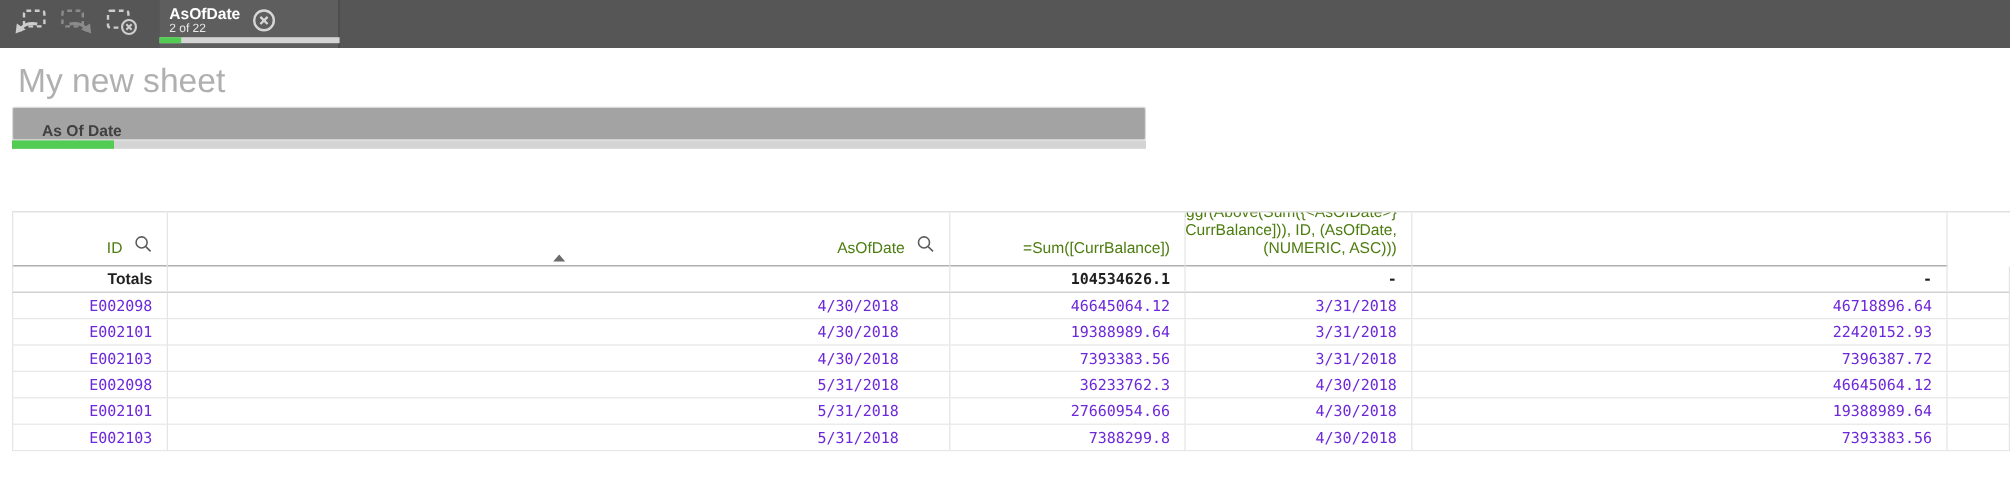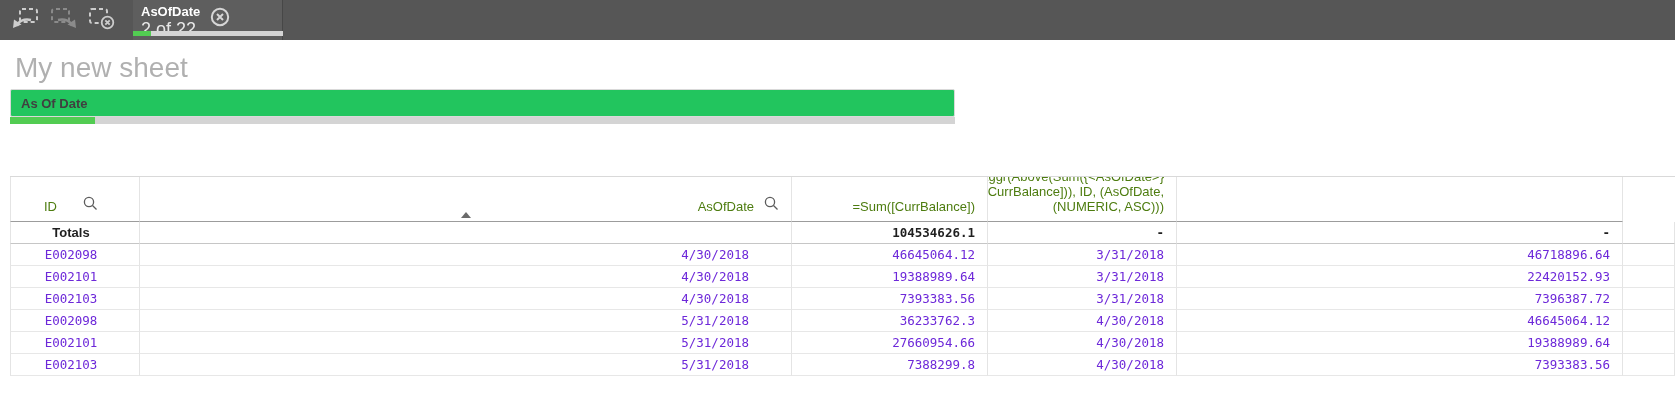--- a/index.html
+++ b/index.html
@@ -9,45 +9,45 @@
   
   .toolbar { position:absolute; left:0; top:0; width:1675px; height:40px; background:#565656; }
   .tb-icons { position:absolute; left:6px; top:0; height:40px; display:flex; align-items:center; }
   .tb-btn { width:38px; height:40px; background:transparent; border:none; display:flex;
             align-items:center; justify-content:center; cursor:pointer; }
   .tb-btn.disabled { opacity:.45; }
 
   .sel-tab { position:absolute; left:133px; top:0; width:150px; height:40px; background:#5e5e5e;
              border-right:1px solid #474747; cursor:pointer; }
   .sel-title { position:absolute; left:8px; top:4px; font-size:13px; font-weight:bold; color:#ffffff; white-space:nowrap; }
-  .sel-sub   { position:absolute; left:8px; top:19px; font-size:18px; color:#e8e8e8; white-space:nowrap; }
+  .sel-sub   { position:absolute; left:8px; top:19px; font-size:10px; color:#e8e8e8; white-space:nowrap; }
   .sel-close { position:absolute; right:52px; top:7px; width:20px; height:20px; cursor:pointer; }
   .sel-progress { position:absolute; left:0; bottom:4px; width:150px; height:5px; background:#d4d4d4; }
   .sel-progress-fill { height:100%; background:#52cc52; }
 
   
   .sheet-title { position:absolute; left:15px; top:52px; font-size:28px; color:#b0b0b0; }
 
   
   .filter-pane { position:absolute; left:10px; top:89px; width:945px; cursor:pointer; }
-  .filter-box { height:28px; background:#22c55e; border:1px solid #d9d9d9; border-radius:2px;
-                display:flex; align-items:center; padding:0 10px; }
+  .filter-box { height:28px; background:#a3a3a3; border:1px solid #d9d9d9; border-radius:2px;
+                display:flex; align-items:flex-end; padding:0 24px; }
   .filter-label { font-size:13px; font-weight:bold; color:#404040; }
   .filter-progress { height:7px; background:#d4d4d4; }
   .filter-progress-fill { height:100%; background:#52cc52; }
 
   
   .qv-table { position:absolute; left:10px; top:176px; width:1665px; border-top:1px solid #d9d9d9;
               background:#fff; }
   .t-row { display:grid; grid-template-columns:130px 652px 196px 189px 446px minmax(0,1fr); }
   .t-cell { position:relative; border-right:1px solid #e4e4e4; padding:0 12px;
             display:flex; align-items:center; overflow:hidden; white-space:nowrap; }
   .t-cell.c0 { border-left:1px solid #e4e4e4; padding-left:4px; }
   .ar { justify-content:flex-end; text-align:right; }
-  .al { justify-content:center; text-align:left;gap:16px; }
+  .al { justify-content:flex-end; text-align:left; }
 
   .t-head .t-cell { height:45px; border-bottom:1px solid #9c9c9c; align-items:flex-end;
                     padding-bottom:7px; font-size:13px; color:#4d7c0f; cursor:pointer; }
   .t-head .t-cell.c1 { padding-right:12px; }
   .t-head .wrap2 { white-space:normal; line-height:15px; }
   .search-icon { margin-left:10px; flex:0 0 auto; }
   .sort-asc { position:absolute; left:50%; bottom:3px; margin-left:-5px; width:0; height:0;
               border-left:5px solid transparent; border-right:5px solid transparent;
               border-bottom:6px solid #6b6b6b; }
 

